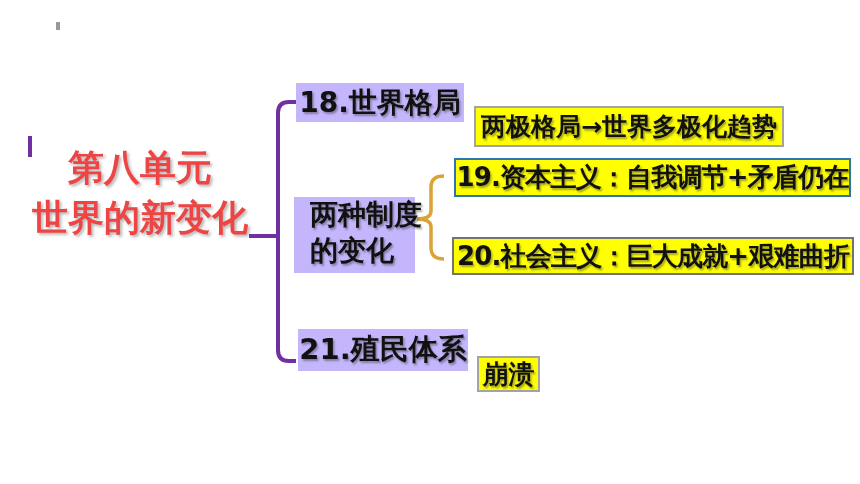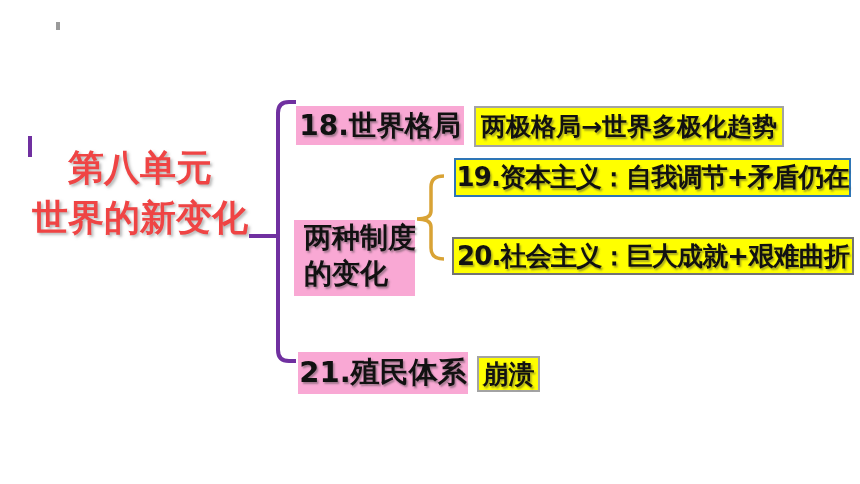--- a/index.html
+++ b/index.html
@@ -19,32 +19,32 @@
   }
 
   .brace{position:absolute;left:0;top:0;width:860px;height:484px;pointer-events:none;}
 
   .box{
     position:absolute;display:flex;align-items:center;justify-content:center;
     font-weight:bold;color:#111;white-space:nowrap;
     text-shadow:1.5px 1.5px 2px rgba(60,60,60,0.45);
     box-sizing:border-box;
   }
-  .graybox{background:#f9a8d4;margin-top:23px;}
+  .graybox{background:#c4b5fd;}
   .yellowbox{background:#ffff00;}
   .border-black{border:2px solid #a3a3a3;margin-top:24px;}
   .border-blue{border:2px solid #2e75b6;}
   .border-red{border:2px solid #737373;}
 
   .lbl18{left:296px;top:83px;width:168px;height:39px;font-size:28px;}
   .val18{left:474px;top:82px;width:310px;height:41px;font-size:25px;}
 
   .lblsys{
     left:294px;top:197px;width:121px;height:76px;font-size:28px;line-height:36px;
-    justify-content:flex-start;padding-left:10px;text-align:left;
+    justify-content:flex-start;padding-left:16px;text-align:left;
     flex-direction:column;align-items:flex-start;
   }
   .lblsys .l{display:block;}
   .item19{left:454px;top:158px;width:397px;height:39px;font-size:26px;letter-spacing:-0.8px;}
   .item20{left:452px;top:237px;width:402px;height:38px;font-size:26px;letter-spacing:-0.8px;}
 
   .lbl21{left:298px;top:329px;width:170px;height:42px;font-size:29px;}
   .val21{left:477px;top:332px;width:63px;height:36px;font-size:26px;}
 </style>
 </head>

